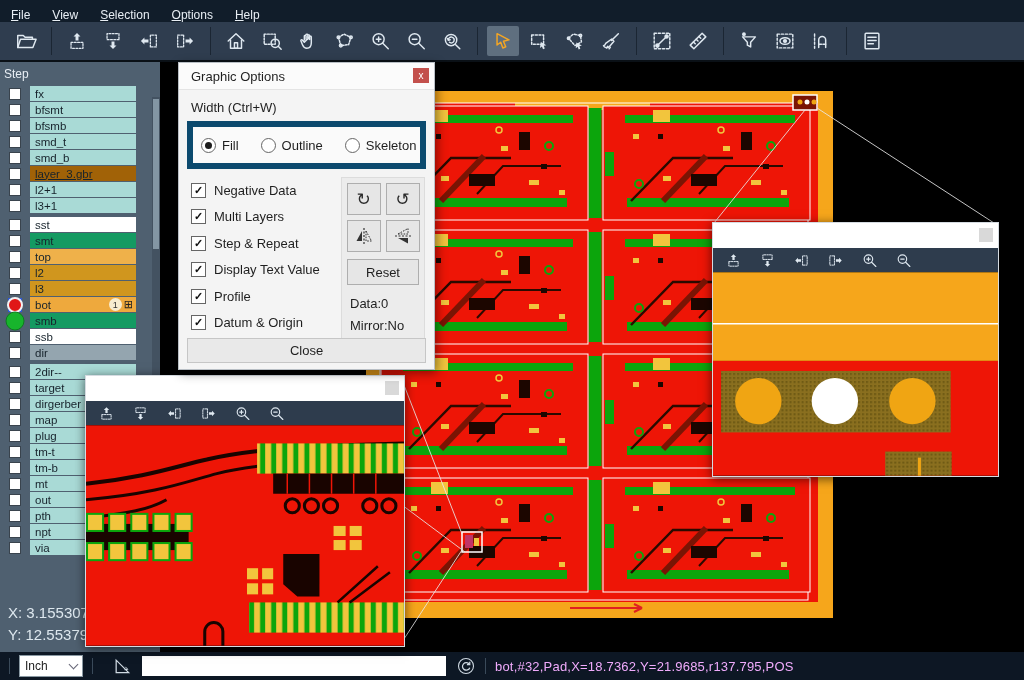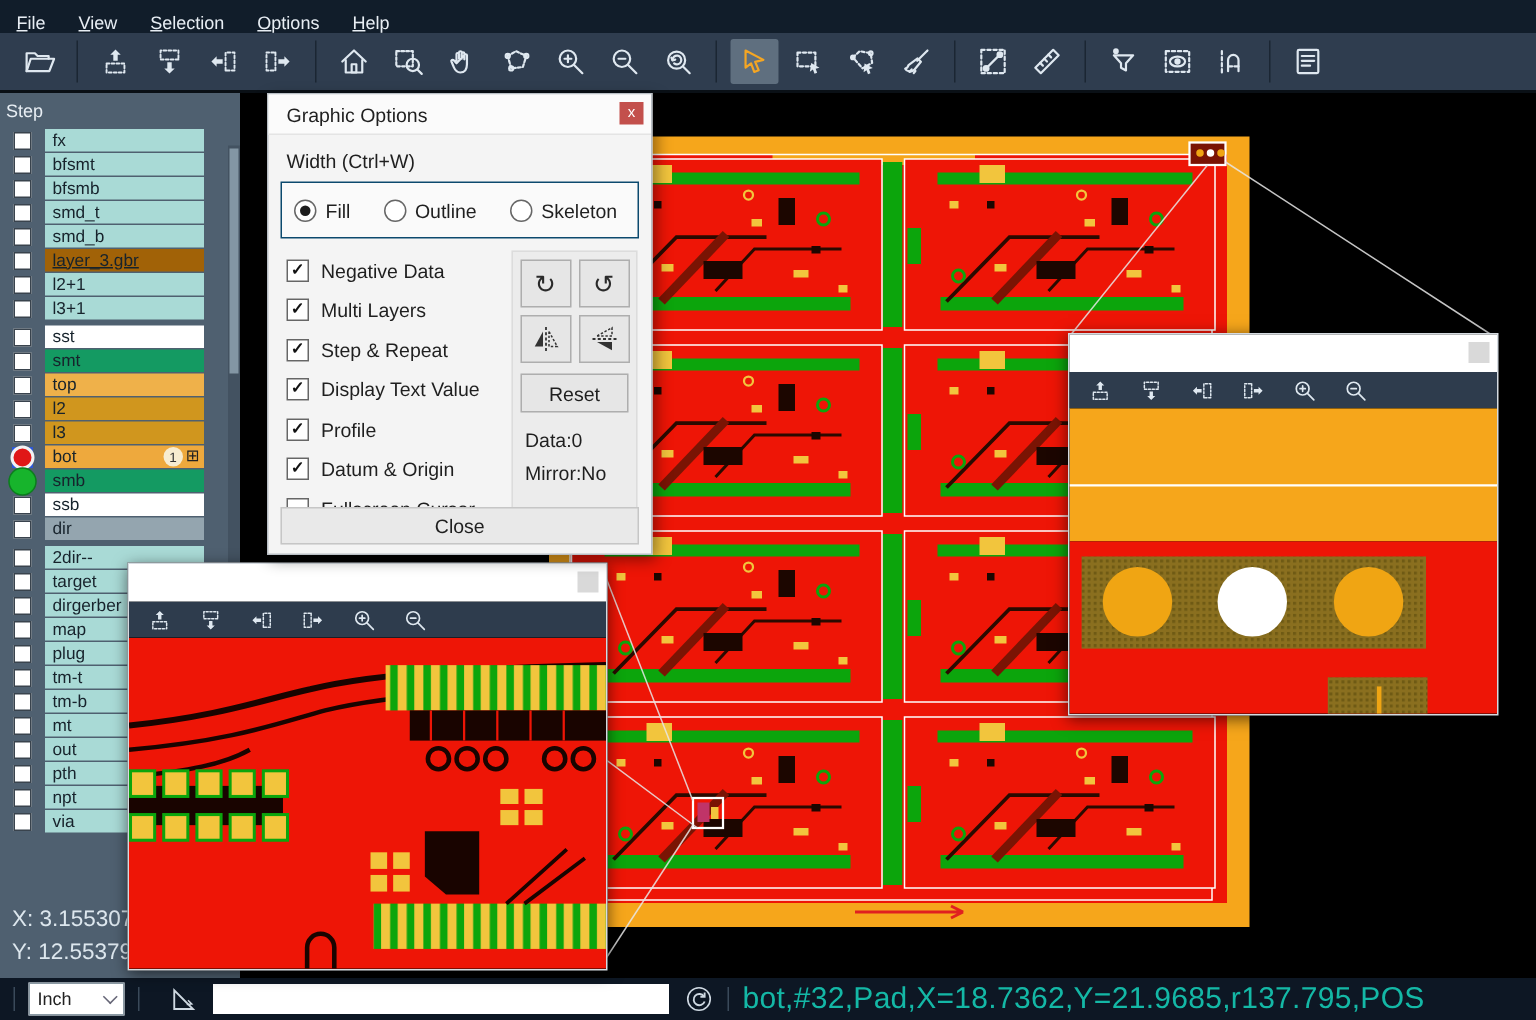--- a/index.html
+++ b/index.html
@@ -57,21 +57,21 @@
   .mag-content{flex:1;display:block;}
   
   #dialog{position:absolute;left:178px;top:62px;width:257px;height:308px;background:#f4f4f4;
           border:1px solid #b9bfc5;box-shadow:2px 3px 10px rgba(0,0,0,.45);z-index:8;
           font-size:13px;color:#1f1f1f;box-sizing:border-box;}
   .dlg-title{height:26px;background:#fbfbfb;border-bottom:1px solid #e4e4e4;display:flex;
              align-items:center;padding-left:12px;position:relative;font-size:13px;}
   .dlg-close{position:absolute;right:5px;top:5px;width:16px;height:15px;background:#c3504c;border:none;
              color:#fff;font-size:10px;line-height:15px;text-align:center;padding:0;}
   .dlg-width-label{margin:10px 0 6px 12px;}
-  .dlg-radiobox{margin:0 8px;border:1px solid #0c4a6e;background:#fafafa;height:36px;display:flex;
+  .dlg-radiobox{margin:0 8px;border:6px solid #0c4a6e;background:#fafafa;height:36px;display:flex;
                 align-items:center;padding-left:8px;gap:22px;}
   .radio-item{display:flex;align-items:center;gap:6px;}
   .radio{width:13px;height:13px;border-radius:50%;border:1px solid #666;background:#fff;position:relative;flex:none;}
   .radio.on:after{content:"";position:absolute;left:3px;top:3px;width:7px;height:7px;border-radius:50%;background:#1d1d1d;}
   .dlg-body{display:flex;margin-top:8px;}
   .dlg-checks{width:162px;padding-left:12px;box-sizing:border-box;}
   .chk-item{display:flex;align-items:center;gap:8px;height:26.5px;}
   .dcb{width:13px;height:13px;border:1px solid #666;background:#fff;flex:none;font-size:11px;
        line-height:13px;text-align:center;color:#111;font-weight:bold;}
   .dlg-right{width:84px;background:#ececec;border:1px solid #dcdcdc;margin-right:8px;
@@ -84,21 +84,21 @@
              border:1px solid #aeaeae;font-size:13px;color:#1f1f1f;}
   .dlg-stat{margin:8px 0 0 4px;line-height:22px;}
   .dlg-closebar{position:absolute;left:8px;right:8px;bottom:6px;height:25px;}
   .close-btn{width:100%;height:100%;background:#e9e9e9;border:1px solid #c6c6c6;font-size:13px;color:#1f1f1f;}
   
   #statusbar{position:absolute;left:0;top:652px;width:1024px;height:28px;background:#0d1724;
              display:flex;align-items:center;color:#c9d4dd;z-index:5;}
   .sb-sep{width:1px;height:16px;background:#3a4a5a;margin:0 9px;}
   #units-select{width:52px;height:20px;flex:none;}
   #cmd-input{width:296px;height:20px;border:none;background:#fff;margin-left:10px;padding:0 4px;font-size:12px;}
-  #status-msg{color:#14b8a6;font-size:20px;letter-spacing:.2px;}
+  #status-msg{color:#f0abfc;font-size:13px;letter-spacing:.2px;}
   .sb-icon{width:20px;height:20px;color:#cfd9e2;margin-left:10px;flex:none;}
 </style>
 </head>
 <body>
 
 <div id="menubar">
     <div class="menu-item">
       <span><u>F</u>ile</span>
     </div>
     <div class="menu-item">

